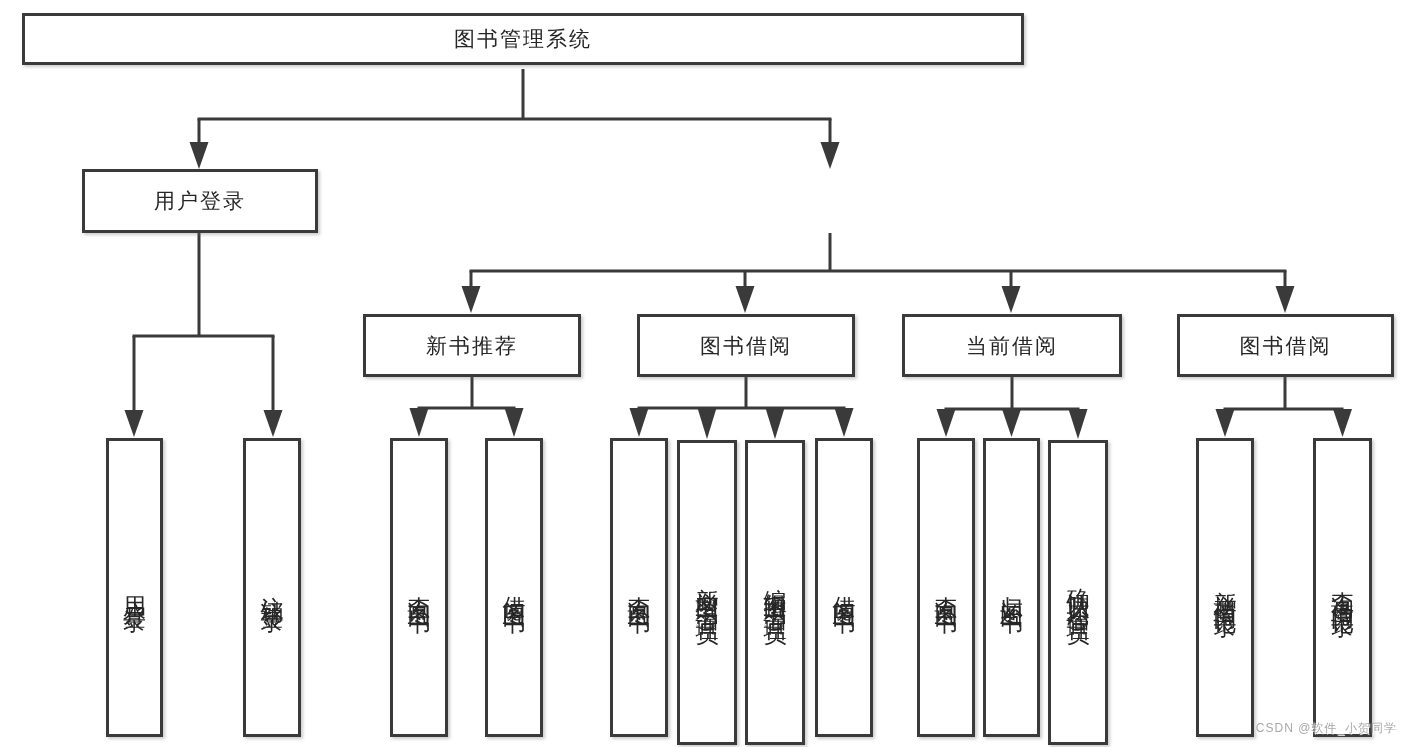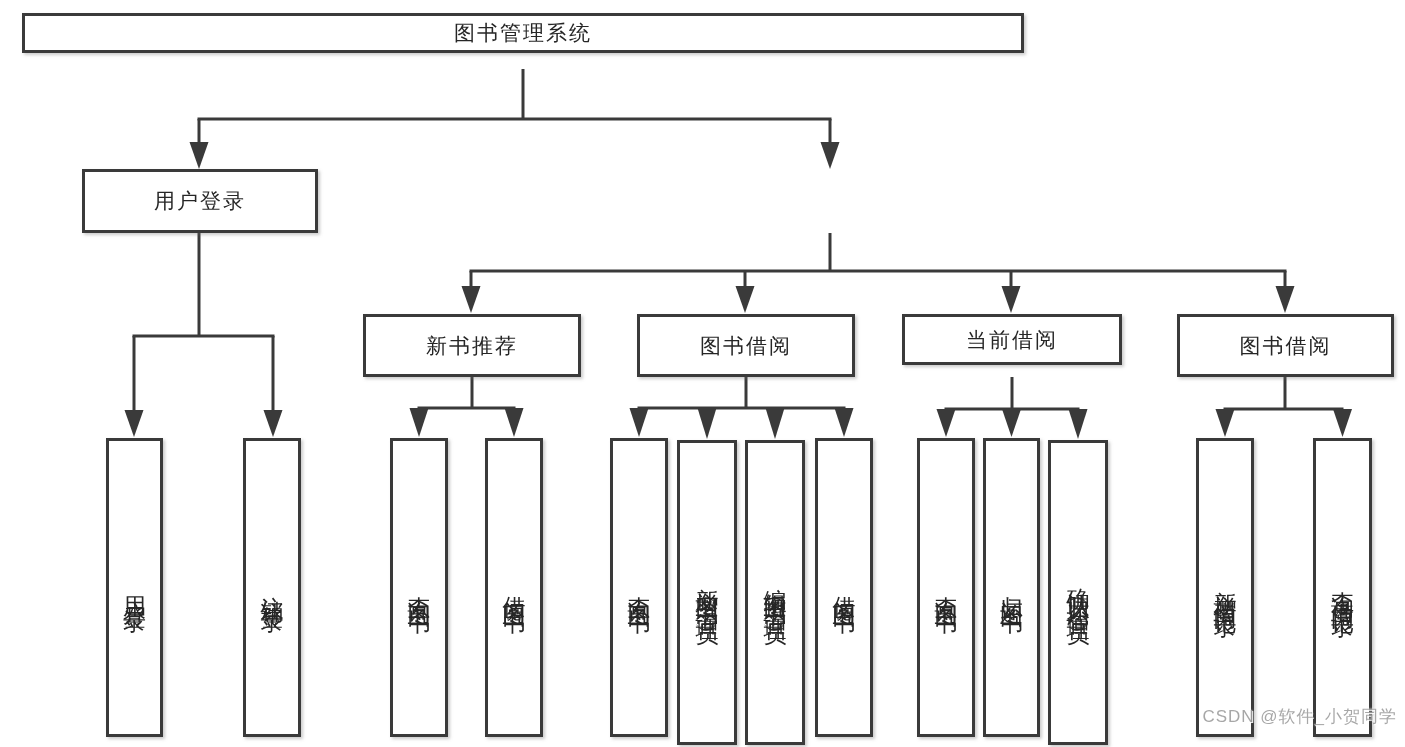--- a/index.html
+++ b/index.html
@@ -37,22 +37,22 @@
   .node.vbox{
     writing-mode:vertical-rl;
     text-orientation:mixed;
     font-size:23px;
     letter-spacing:5px;
     line-height:1;
     padding:6px 0;
   }
   #watermark{
     position:absolute;
-    right:8px;bottom:19px;
-    font-size:17px;
+    right:8px;bottom:10px;
+    font-size:12px;
     color:var(--wm);
     opacity:0.9;
     letter-spacing:1px;
     text-shadow:0 0 2px #ffffff,1px 1px 0 #ffffff;
     z-index:3;
     white-space:nowrap;
   }
 </style>
 </head>
 <body>
@@ -103,35 +103,35 @@
     <polygon points="936.5,409 955.5,409 946,437"></polygon>
     <polygon points="1002,409 1021,409 1011.5,437"></polygon>
     <polygon points="1068.5,409 1087.5,409 1078,439"></polygon>
 
     <line x1="1285" y1="377" x2="1285" y2="410"></line>
     <line x1="1223.5" y1="409" x2="1343.5" y2="409"></line>
     <polygon points="1215.5,409 1234.5,409 1225,437"></polygon>
     <polygon points="1333,409 1352,409 1342.5,437"></polygon>
   </svg>
 
-  <div class="node hbox" style="left:22px;top:13px;width:1002px;height:40px;">
+  <div class="node hbox" style="left:22px;top:13px;width:1002px;height:52px;">
     <span>图书管理系统</span>
   </div>
 
   <div class="node hbox" style="left:82px;top:169px;width:236px;height:64px;">
     <span>用户登录</span>
   </div>
 
   <div class="node hbox" style="left:363px;top:314px;width:218px;height:63px;">
     <span>新书推荐</span>
   </div>
   <div class="node hbox" style="left:637px;top:314px;width:218px;height:63px;">
     <span>图书借阅</span>
   </div>
-  <div class="node hbox" style="left:902px;top:314px;width:220px;height:51px;justify-content:center;">
+  <div class="node hbox" style="left:902px;top:314px;width:220px;height:63px;justify-content:center;">
     <span>当前借阅</span>
   </div>
   <div class="node hbox" style="left:1177px;top:314px;width:217px;height:63px;">
     <span>图书借阅</span>
   </div>
 
   <div class="node vbox" style="left:106px;top:438px;width:57px;height:299px;">
     <span>用户登录</span>
   </div>
   <div class="node vbox" style="left:243px;top:438px;width:58px;height:299px;">

